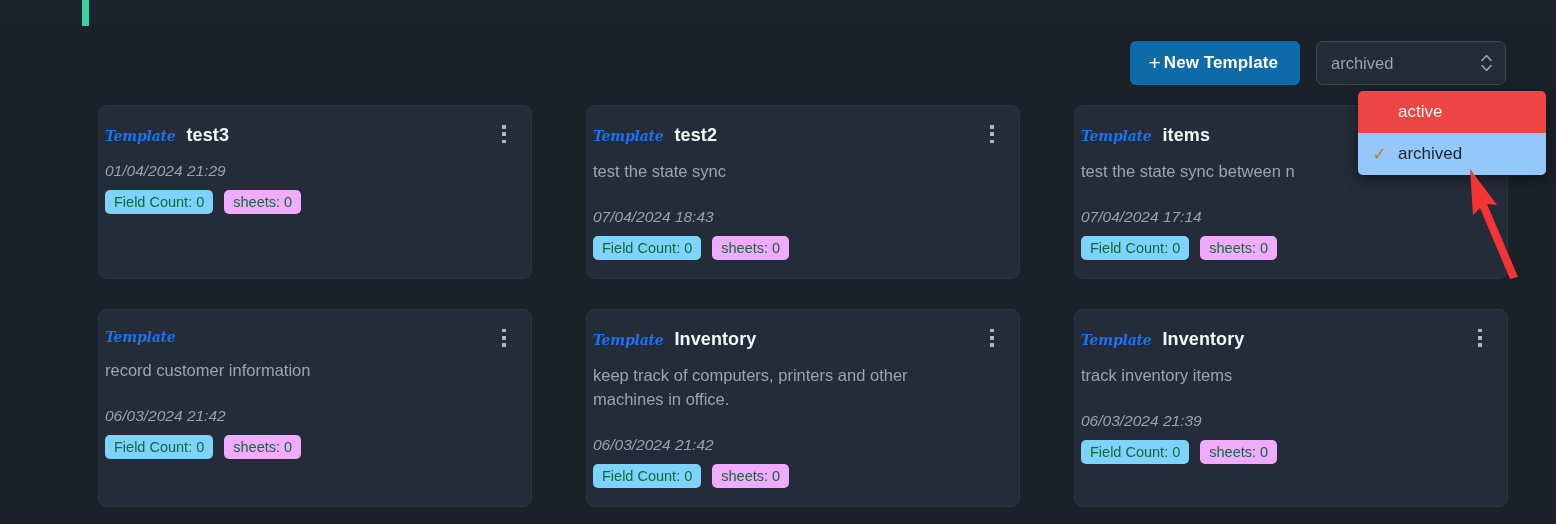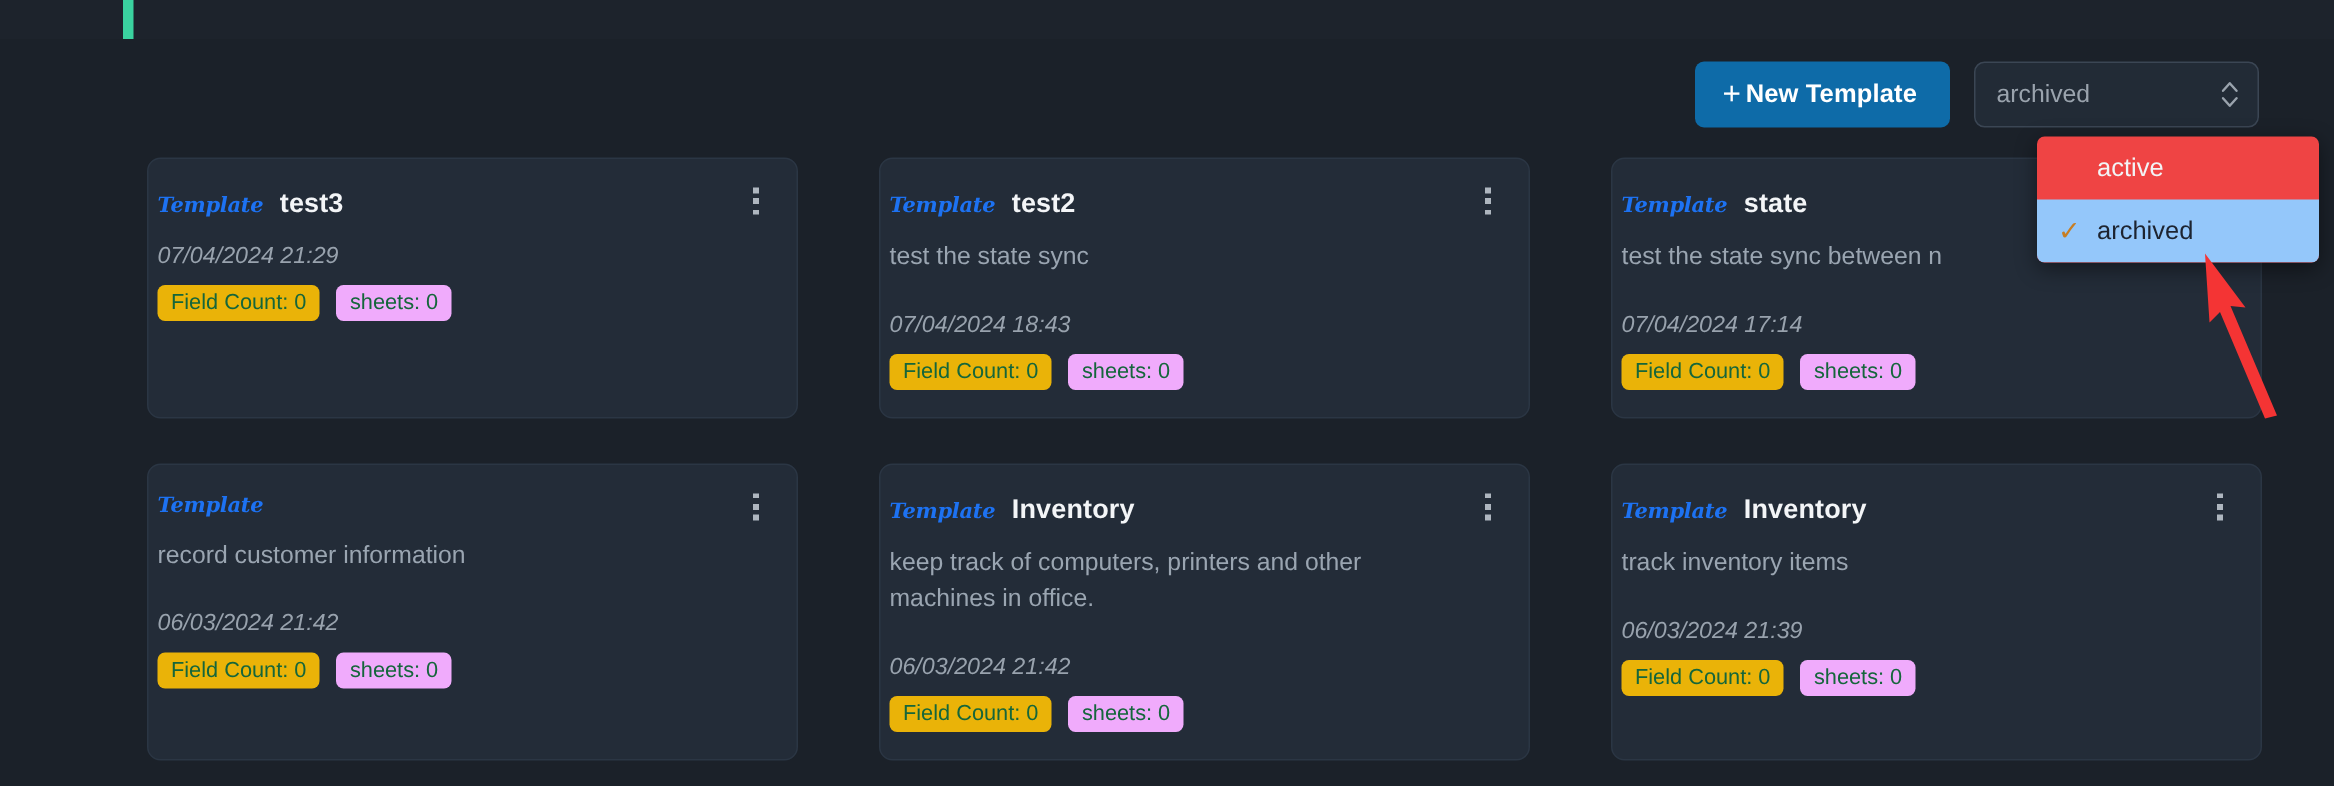--- a/index.html
+++ b/index.html
@@ -213,21 +213,21 @@
     display: flex;
     gap: 11px;
   }
   .badge {
     border-radius: 5px;
     padding: 4px 9px;
     font-size: 14.5px;
     color: #15663b;
     white-space: nowrap;
   }
-  .badge.field { background: #eab308; }
+  .badge.field { background: #7dd3fc; }
   .badge.sheets { background: #f0abfc; }
 
   
   .arrow-svg {
     position: absolute;
     left: 1440px; top: 155px;
     width: 110px; height: 125px;
     z-index: 60;
     pointer-events: none;
   }
@@ -278,21 +278,21 @@
     <div class="card">
       <div class="card-head">
         <span class="tpl-logo">Template</span>
         <span class="card-title">test3</span>
       </div>
       <div class="kebab">
           <i></i>
           <i></i>
           <i></i>
         </div>
-      <div class="card-date nodesc">07/04/2024 21:29</div>
+      <div class="card-date nodesc">01/04/2024 21:29</div>
       <div class="badges">
         <span class="badge field">Field Count: 0</span>
         <span class="badge sheets">sheets: 0</span>
       </div>
     </div>
 
     <div class="card">
       <div class="card-head">
         <span class="tpl-logo">Template</span>
         <span class="card-title">test2</span>
@@ -306,21 +306,21 @@
       <div class="card-date">07/04/2024 18:43</div>
       <div class="badges">
         <span class="badge field">Field Count: 0</span>
         <span class="badge sheets">sheets: 0</span>
       </div>
     </div>
 
     <div class="card">
       <div class="card-head">
         <span class="tpl-logo">Template</span>
-        <span class="card-title">state</span>
+        <span class="card-title">items</span>
       </div>
       <div class="kebab">
           <i></i>
           <i></i>
           <i></i>
         </div>
       <div class="card-desc">test the state sync between n</div>
       <div class="card-date">07/04/2024 17:14</div>
       <div class="badges">
         <span class="badge field">Field Count: 0</span>

